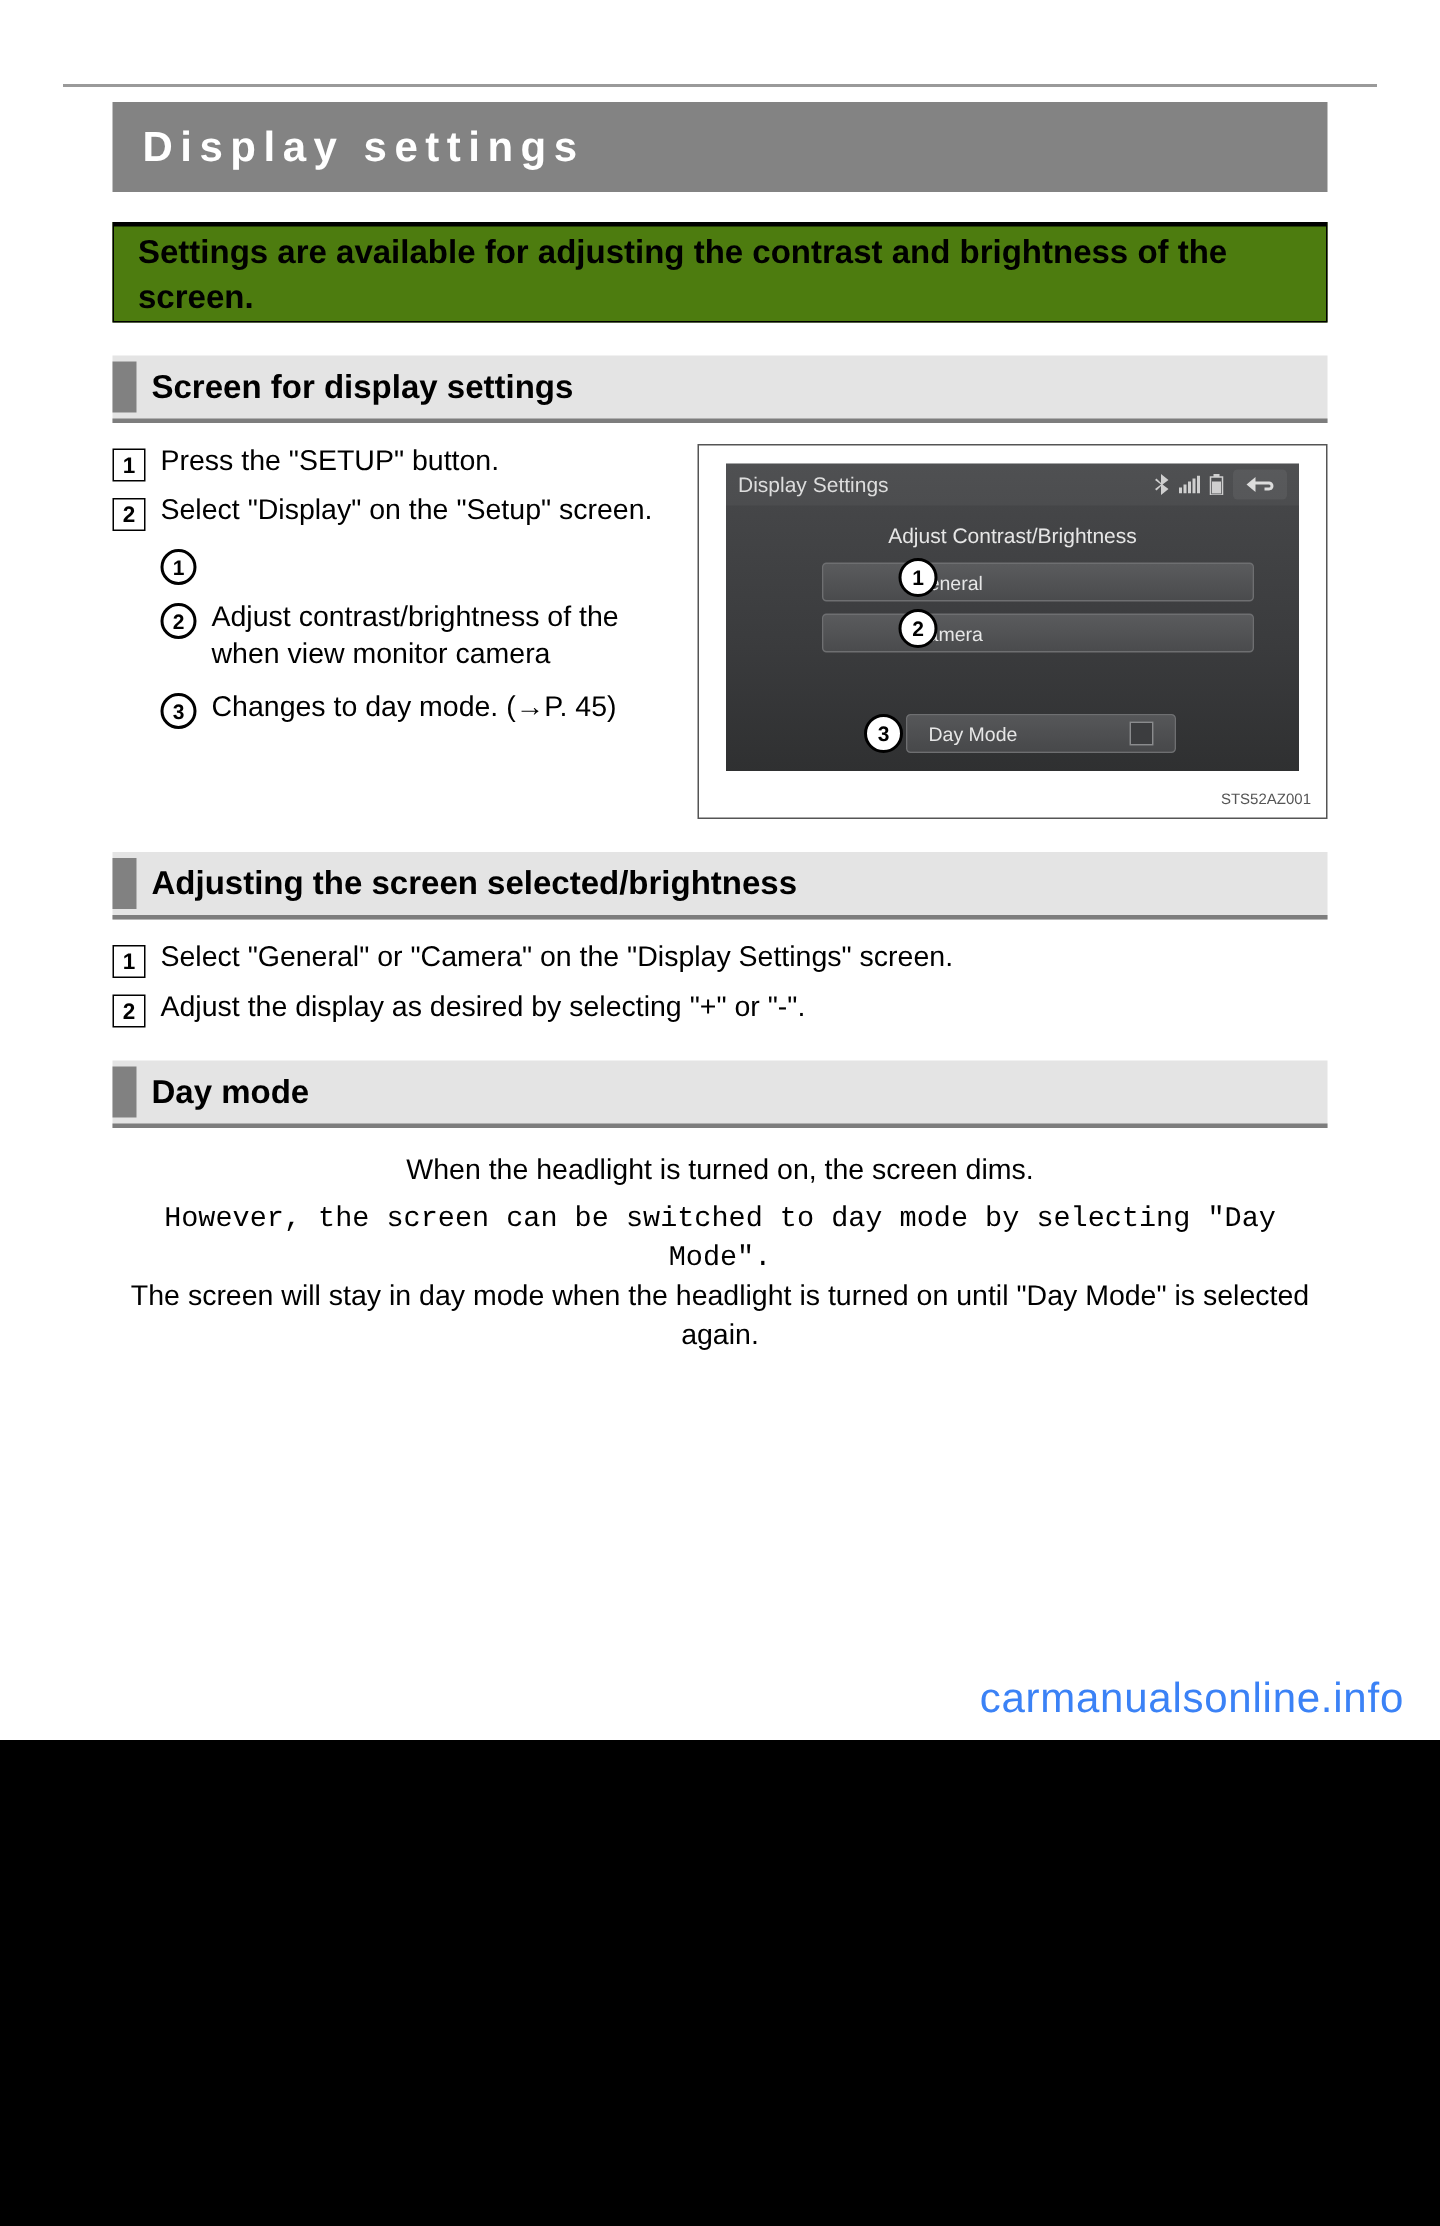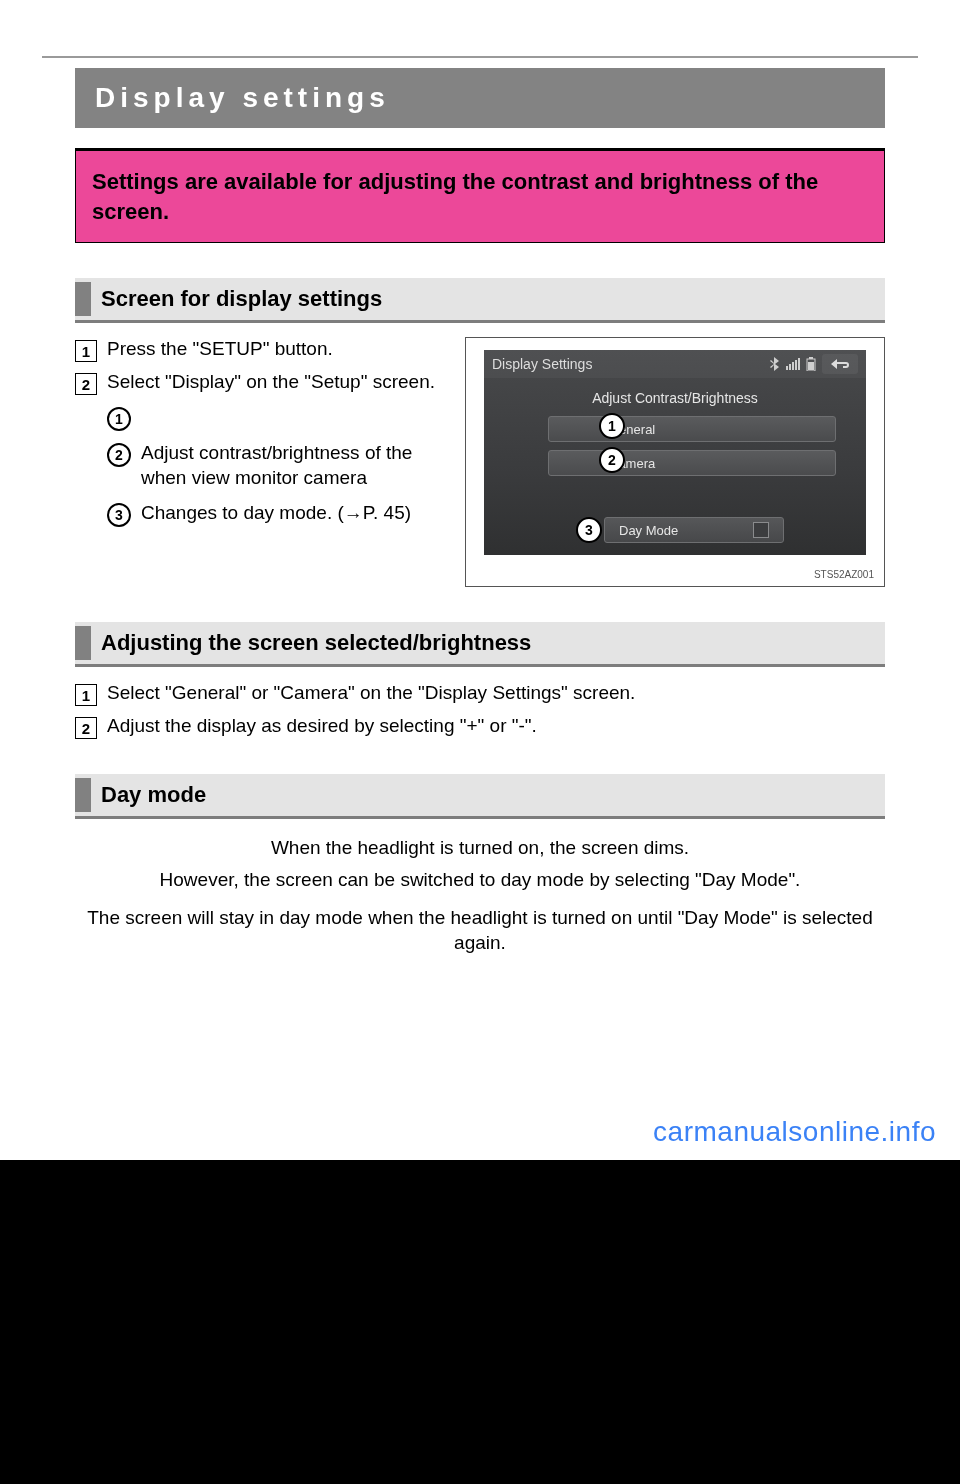--- a/index.html
+++ b/index.html
@@ -10,27 +10,27 @@
   .topband .hr { position: absolute; top: 56px; left: 42px; width: 876px; height: 2px; background: #9a9a9a; }
 
   .content { position: absolute; top: 68px; left: 75px; width: 810px; }
 
   .titlebar {
     background: #838383; color: #fff; padding: 14px 14px 14px 20px;
     font-size: 28px; font-weight: bold; letter-spacing: 5px;
   }
 
   .introbox {
-    margin-top: 20px; background: #ec4899; border: 1px solid #000;
-    border-top-width: 3px; padding: 16px 16px;
+    margin-top: 20px; background: #4d7c0f; border: 1px solid #000;
+    border-top-width: 3px; padding: 2px 16px;
     font-size: 22px; font-weight: bold; line-height: 1.35;
   }
 
   .subhead {
-    margin-top: 35px; background: #e4e4e4; border-bottom: 3px solid #7d7d7d;
+    margin-top: 22px; background: #e4e4e4; border-bottom: 3px solid #7d7d7d;
     padding: 4px 0 4px 0; display: flex; align-items: stretch;
     font-size: 22px; font-weight: bold;
   }
   .subhead .bar { width: 16px; background: #818181; margin-right: 10px; }
   .subhead .label { padding: 4px 0; }
 
   .row { display: flex; }
   .leftcol { width: 385px; padding-top: 14px; }
   .rightcol { width: 425px; padding-top: 14px; }
 
@@ -219,21 +219,21 @@
       </div>
     </div>
 
     <div class="subhead">
       <div class="bar"></div>
       <div class="label">Day mode</div>
     </div>
 
     <div class="bodyblock">
       <p style="margin-bottom:6px;">When the headlight is turned on, the screen dims.</p>
-      <p style="margin-bottom:12px;">However, the screen can be switched to day mode by selecting "Day Mode".</p>
+      <p style="margin-bottom:1px;font-family:Liberation Mono, monospace;">However, the screen can be switched to day mode by selecting "Day Mode".</p>
       <p>The screen will stay in day mode when the headlight is turned on until "Day Mode" is selected again.</p>
     </div>
 
   </div>
 
   <div class="watermark">carmanualsonline.info</div>
 
 </div>
 
 </body></html>

